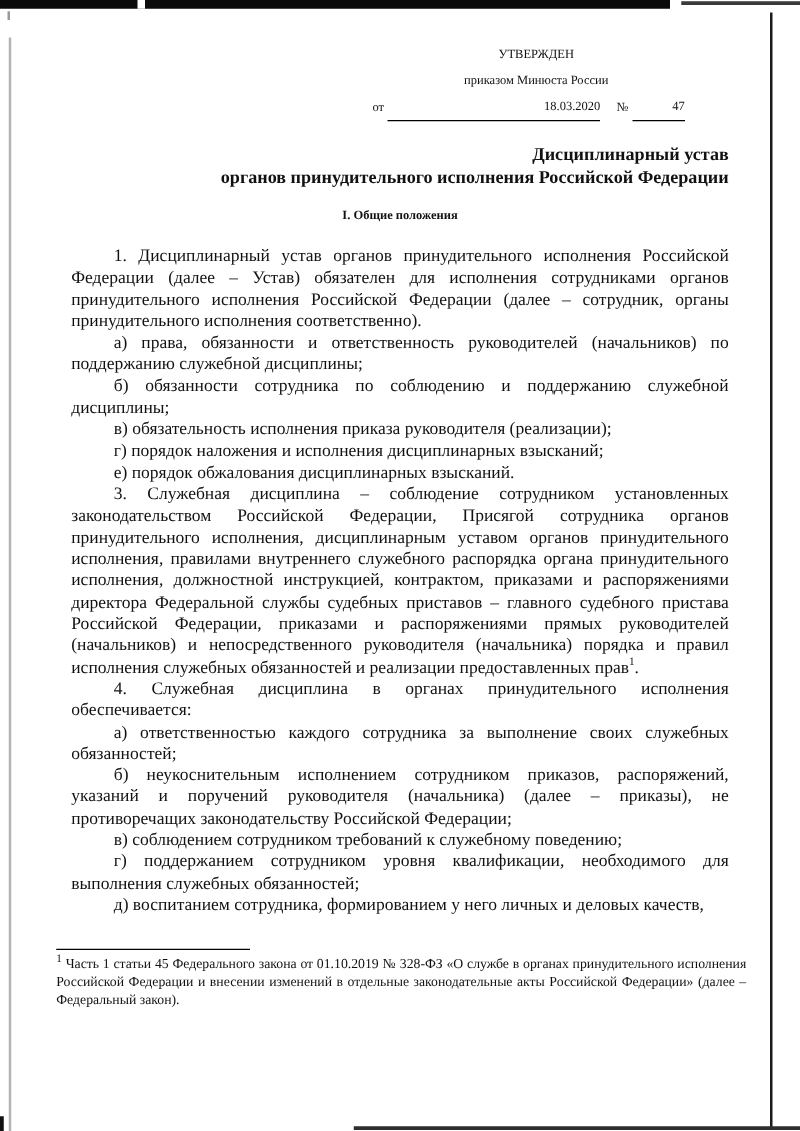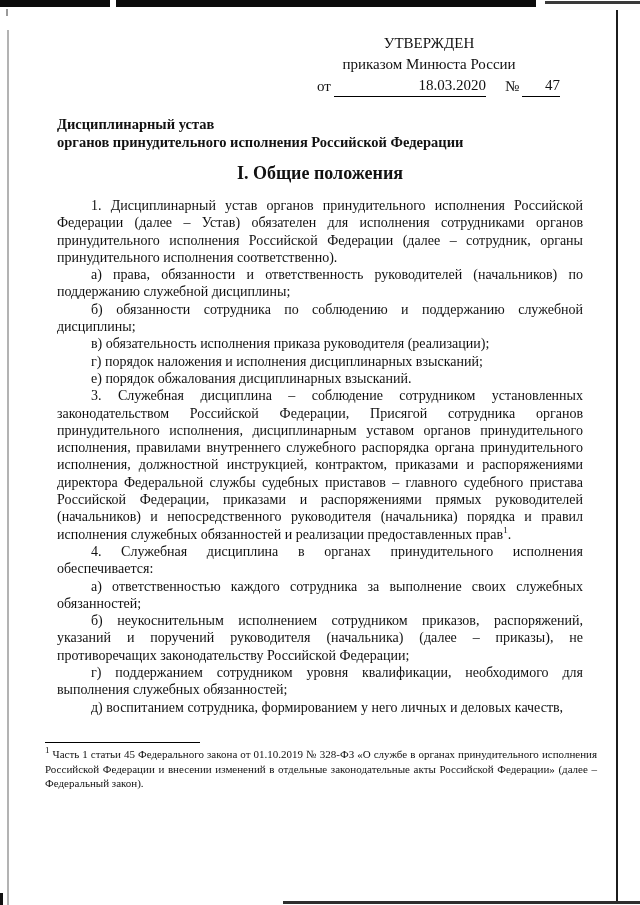--- a/index.html
+++ b/index.html
@@ -21,44 +21,44 @@
   .b-left   { position:absolute; top:30px; left:7px; width:2px; height:875px; background:#b3b3b3; }
   .b-ldash  { position:absolute; top:9px; left:6px; width:2px; height:7px; background:#9a9a9a; }
   .b-lcorner{ position:absolute; bottom:0; left:0; width:3px; height:12px; background:#111; }
   .b-right  { position:absolute; top:10px; left:616px; width:2px; height:893px; background:#1c1c1c; }
   .b-bottom { position:absolute; bottom:1px; left:283px; width:357px; height:3px; background:#2e2e2e; }
 
   .approval {
     margin: 33px 23px 0 auto;
     width: 262px;
     text-align: center;
-    font-size: 15px;
+    font-size: 10px;
     line-height: 21px;
     white-space: nowrap;
     font-family: Liberation Serif, serif;
   }
   .approval-row { display: flex; align-items: flex-end; justify-content: flex-start; }
-  .approval-row .lbl { flex: none; margin-left: 19px; }
+  .approval-row .lbl { flex: none; }
   .u { border-bottom: 1.5px solid #000; text-align: right; display: inline-block; }
   .u-date { width: 170px; margin-left: 3px; }
   .u-num  { width: 42px;  margin-left: 3px; }
   .nosign { margin-left: 13px; }
 
   .title {
     margin-top: 18px;
-    text-align: left;
+    text-align: right;
     font-weight: bold;
     font-size: 14.5px;
     line-height: 18px;
   }
   .section {
     margin-top: 13px;
     text-align: center;
     font-weight: bold;
-    font-size: 18px;
+    font-size: 10px;
     line-height: 18px;
   }
   .body {
     margin-top: 15px;
     font-size: 14px;
     line-height: 17.3px;
     text-align: justify;
   }
   .body p { margin: 0; text-indent: 34px; }
   sup { font-size: 9px; line-height: 0; }
@@ -111,20 +111,21 @@
     <p>1. Дисциплинарный устав органов принудительного исполнения Российской Федерации (далее – Устав) обязателен для исполнения сотрудниками органов принудительного исполнения Российской Федерации (далее – сотрудник, органы принудительного исполнения соответственно).</p>
     <p>а) права, обязанности и ответственность руководителей (начальников) по поддержанию служебной дисциплины;</p>
     <p>б) обязанности сотрудника по соблюдению и поддержанию служебной дисциплины;</p>
     <p>в) обязательность исполнения приказа руководителя (реализации);</p>
     <p>г) порядок наложения и исполнения дисциплинарных взысканий;</p>
     <p>е) порядок обжалования дисциплинарных взысканий.</p>
     <p><span>3. Служебная дисциплина – соблюдение сотрудником установленных законодательством Российской Федерации, Присягой сотрудника органов принудительного исполнения, дисциплинарным уставом органов принудительного исполнения, правилами внутреннего служебного распорядка органа принудительного исполнения, должностной инструкцией, контрактом, приказами и распоряжениями директора Федеральной службы судебных приставов – главного судебного пристава Российской Федерации, приказами и распоряжениями прямых руководителей (начальников) и непосредственного руководителя (начальника) порядка и правил исполнения служебных обязанностей и реализации предоставленных прав</span><sup>1</sup><span>.</span></p>
     <p>4. Служебная дисциплина в органах принудительного исполнения обеспечивается:</p>
     <p>а) ответственностью каждого сотрудника за выполнение своих служебных обязанностей;</p>
     <p>б) неукоснительным исполнением сотрудником приказов, распоряжений, указаний и поручений руководителя (начальника) (далее – приказы), не противоречащих законодательству Российской Федерации;</p>
+    <p>в) соблюдением сотрудником требований к служебному поведению;</p>
     <p>г) поддержанием сотрудником уровня квалификации, необходимого для выполнения служебных обязанностей;</p>
     <p>д) воспитанием сотрудника, формированием у него личных и деловых качеств,</p>
   </div>
 
   <div class="fn-sep"></div>
   <div class="footnote">
     <sup>1</sup><span> Часть 1 статьи 45 Федерального закона от 01.10.2019 № 328-ФЗ «О службе в органах принудительного исполнения Российской Федерации и внесении изменений в отдельные законодательные акты Российской Федерации» (далее – Федеральный закон).</span>
   </div>
 
 </div>

